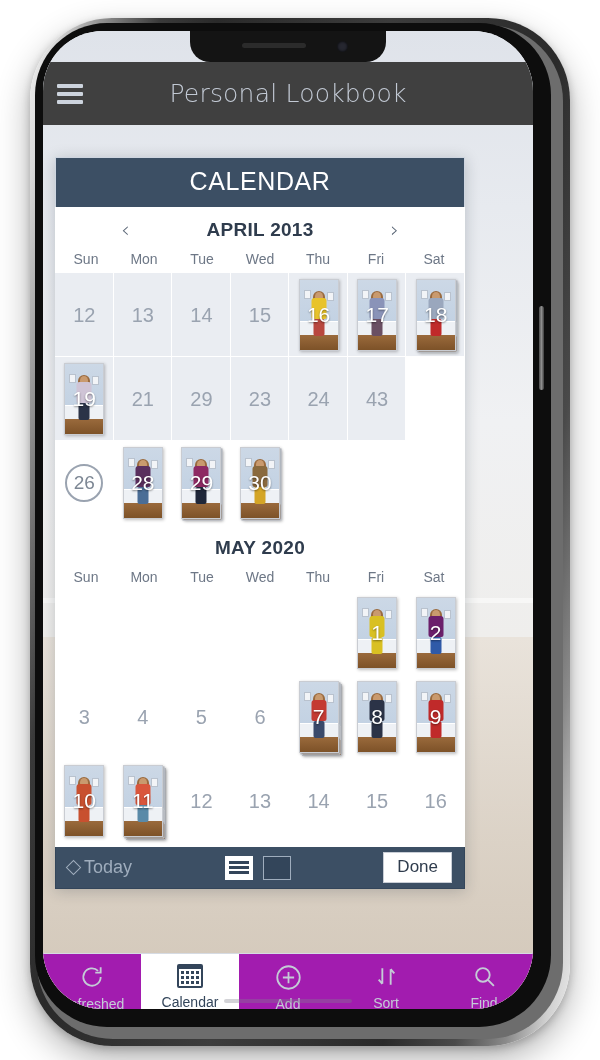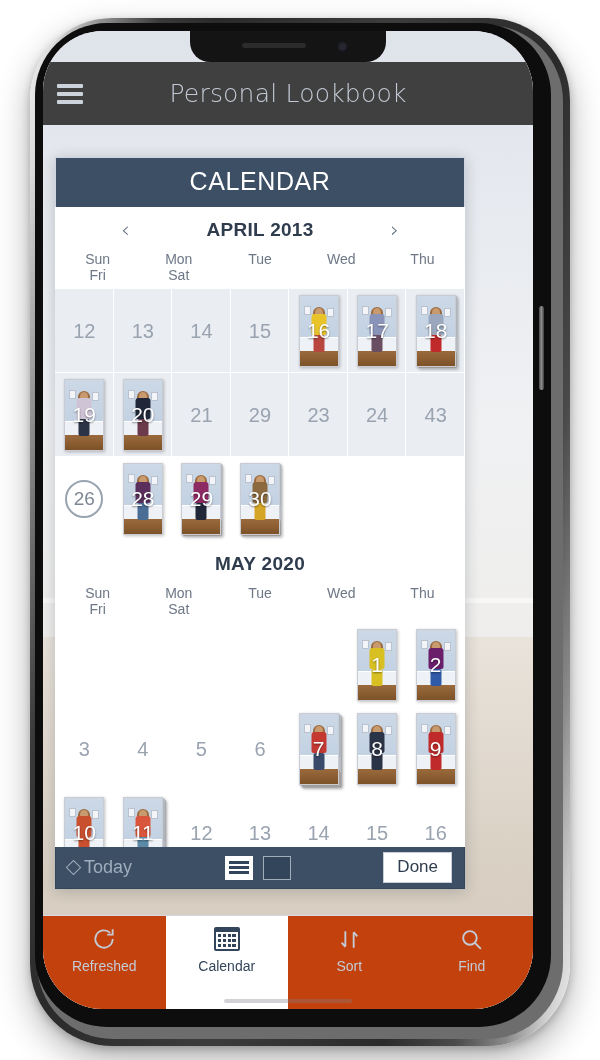--- a/index.html
+++ b/index.html
@@ -183,21 +183,21 @@
     line-height: 1;
     padding: 2px 8px;
     cursor: pointer;
     font-family: "DejaVu Sans", sans-serif;
   }
   .nav-prev { left: 58px; }
   .nav-next { right: 58px; }
 
   .dow-row {
     display: grid;
-    grid-template-columns: repeat(5, 1fr);
+    grid-template-columns: repeat(7, 1fr);
     padding: 2px 2px 6px;
   }
   .dow {
     text-align: center;
     font-size: 14px;
     color: #6d7786;
   }
 
   .week {
     display: grid;
@@ -314,22 +314,22 @@
     font-size: 17px;
     padding: 4px 13px 5px;
     border: 1px solid #c9ced6;
     cursor: pointer;
   }
 
   
   .tabbar {
     position: absolute;
     left: 0; right: 0; bottom: 0;
-    height: 94px;
-    background: #c2410c;
+    height: 56px;
+    background: #a21caf;
     display: flex;
     z-index: 30;
     border-top: 1px solid #d6dbe3;
   }
   .tab {
     flex: 1;
     display: flex; flex-direction: column;
     align-items: center; justify-content: flex-start;
     padding-top: 10px;
     gap: 6px;
@@ -484,36 +484,20 @@
                   <span class="ph-floor"></span>
                   <span class="ph-frame l"></span>
                   <span class="ph-frame r"></span>
                   <span class="ph-hair"></span>
                   <span class="ph-head"></span>
                   <span class="ph-body" style="background:#cfc4d6"></span>
                   <span class="ph-legs" style="background:#2b3347"></span>
                 </div>
               </div>
               <span class="daynum">19</span>
-            </div>
-            <div class="cell past has-photo">
-              <div class="thumb-wrap">
-                <div class="thumb s0">
-                  <span class="ph-wall"></span>
-                  <span class="ph-wain"></span>
-                  <span class="ph-floor"></span>
-                  <span class="ph-frame l"></span>
-                  <span class="ph-frame r"></span>
-                  <span class="ph-hair"></span>
-                  <span class="ph-head"></span>
-                  <span class="ph-body" style="background:#1f2739"></span>
-                  <span class="ph-legs" style="background:#6c3a4a"></span>
-                </div>
-              </div>
-              <span class="daynum">20</span>
             </div>
             <div class="cell past">
               <span class="daynum">21</span>
             </div>
             <div class="cell past">
               <span class="daynum">29</span>
             </div>
             <div class="cell past">
               <span class="daynum">23</span>
             </div>
@@ -872,20 +856,29 @@
               <i></i>
               <i></i>
               <i></i>
               <i></i>
             </span>
           </div>
           <div class="tab-label">Calendar</div>
         </div>
         <div class="tab">
           <div class="tab-icon">
+            <svg width="27" height="27" viewBox="0 0 24 24" fill="none" stroke="currentColor" stroke-width="1.6">
+              <circle cx="12" cy="12" r="10"></circle>
+              <path d="M12 7v10M7 12h10"></path>
+            </svg>
+          </div>
+          <div class="tab-label">Add</div>
+        </div>
+        <div class="tab">
+          <div class="tab-icon">
             <svg width="25" height="25" viewBox="0 0 24 24" fill="none" stroke="currentColor" stroke-width="1.8">
               <path d="M8 4v15M8 19l-3.5-4M16 20V5M16 5l3.5 4"></path>
             </svg>
           </div>
           <div class="tab-label">Sort</div>
         </div>
         <div class="tab">
           <div class="tab-icon">
             <svg width="25" height="25" viewBox="0 0 24 24" fill="none" stroke="currentColor" stroke-width="1.8">
               <circle cx="10.5" cy="10.5" r="6.5"></circle>

